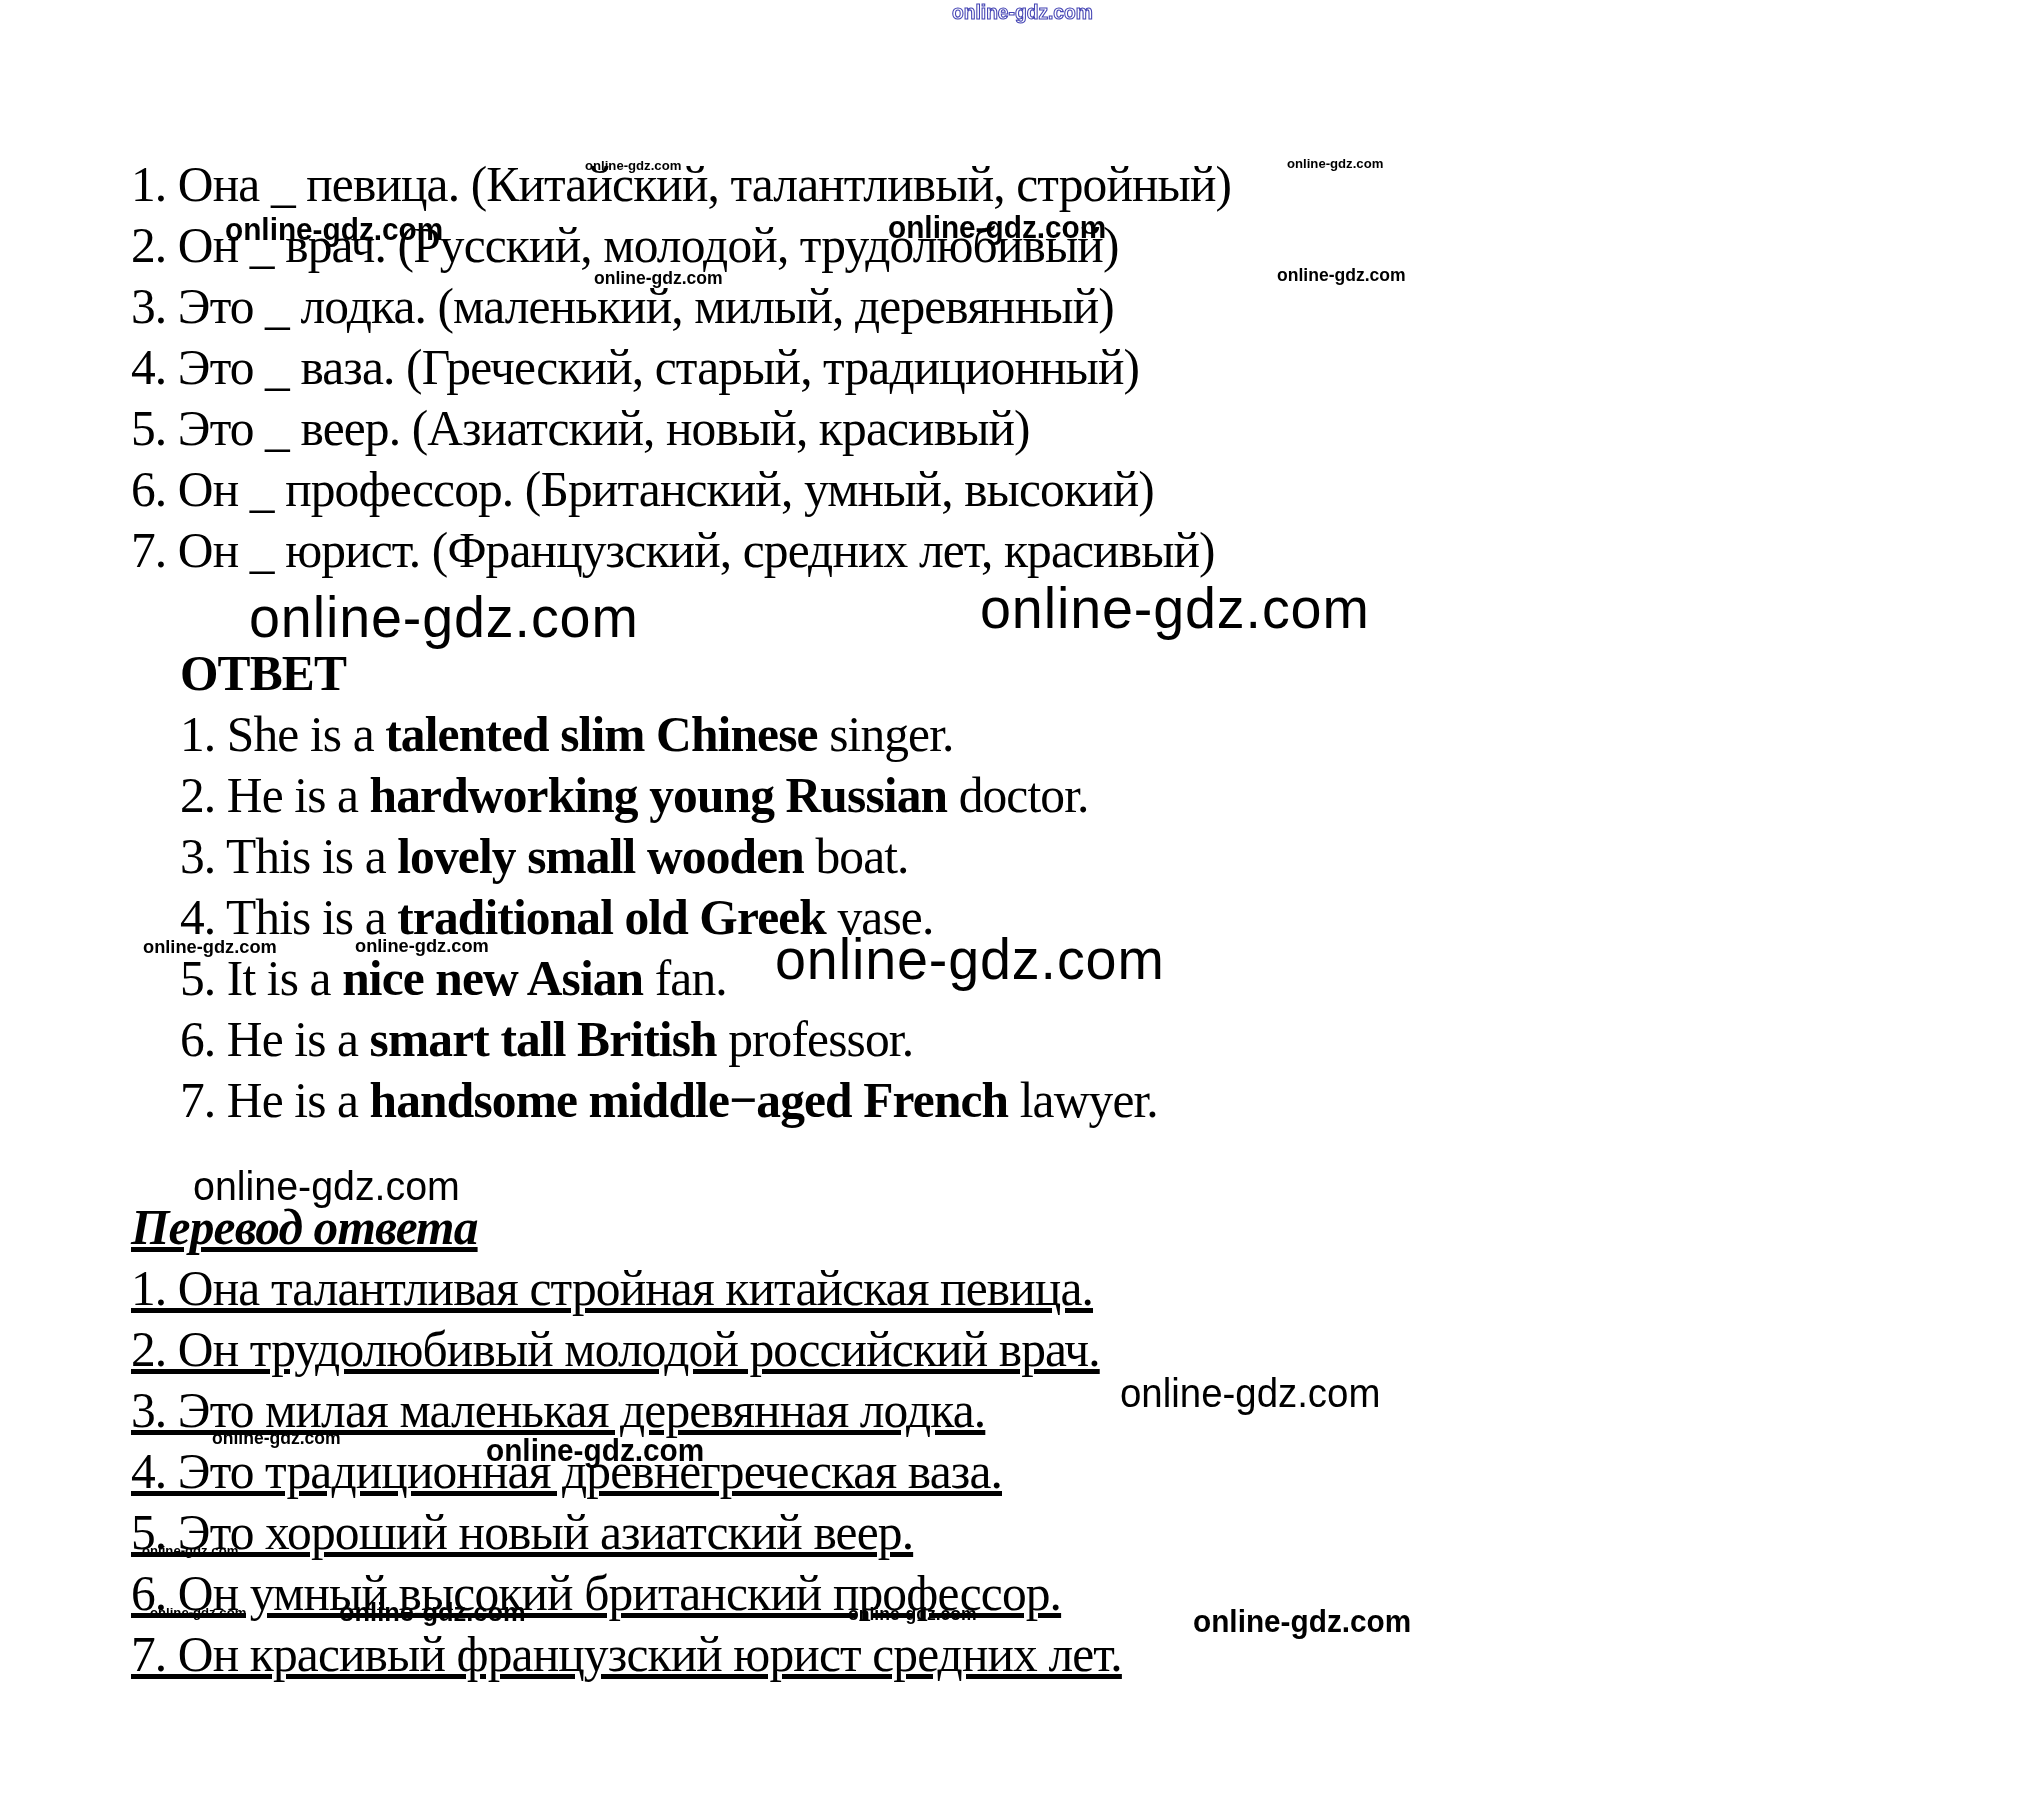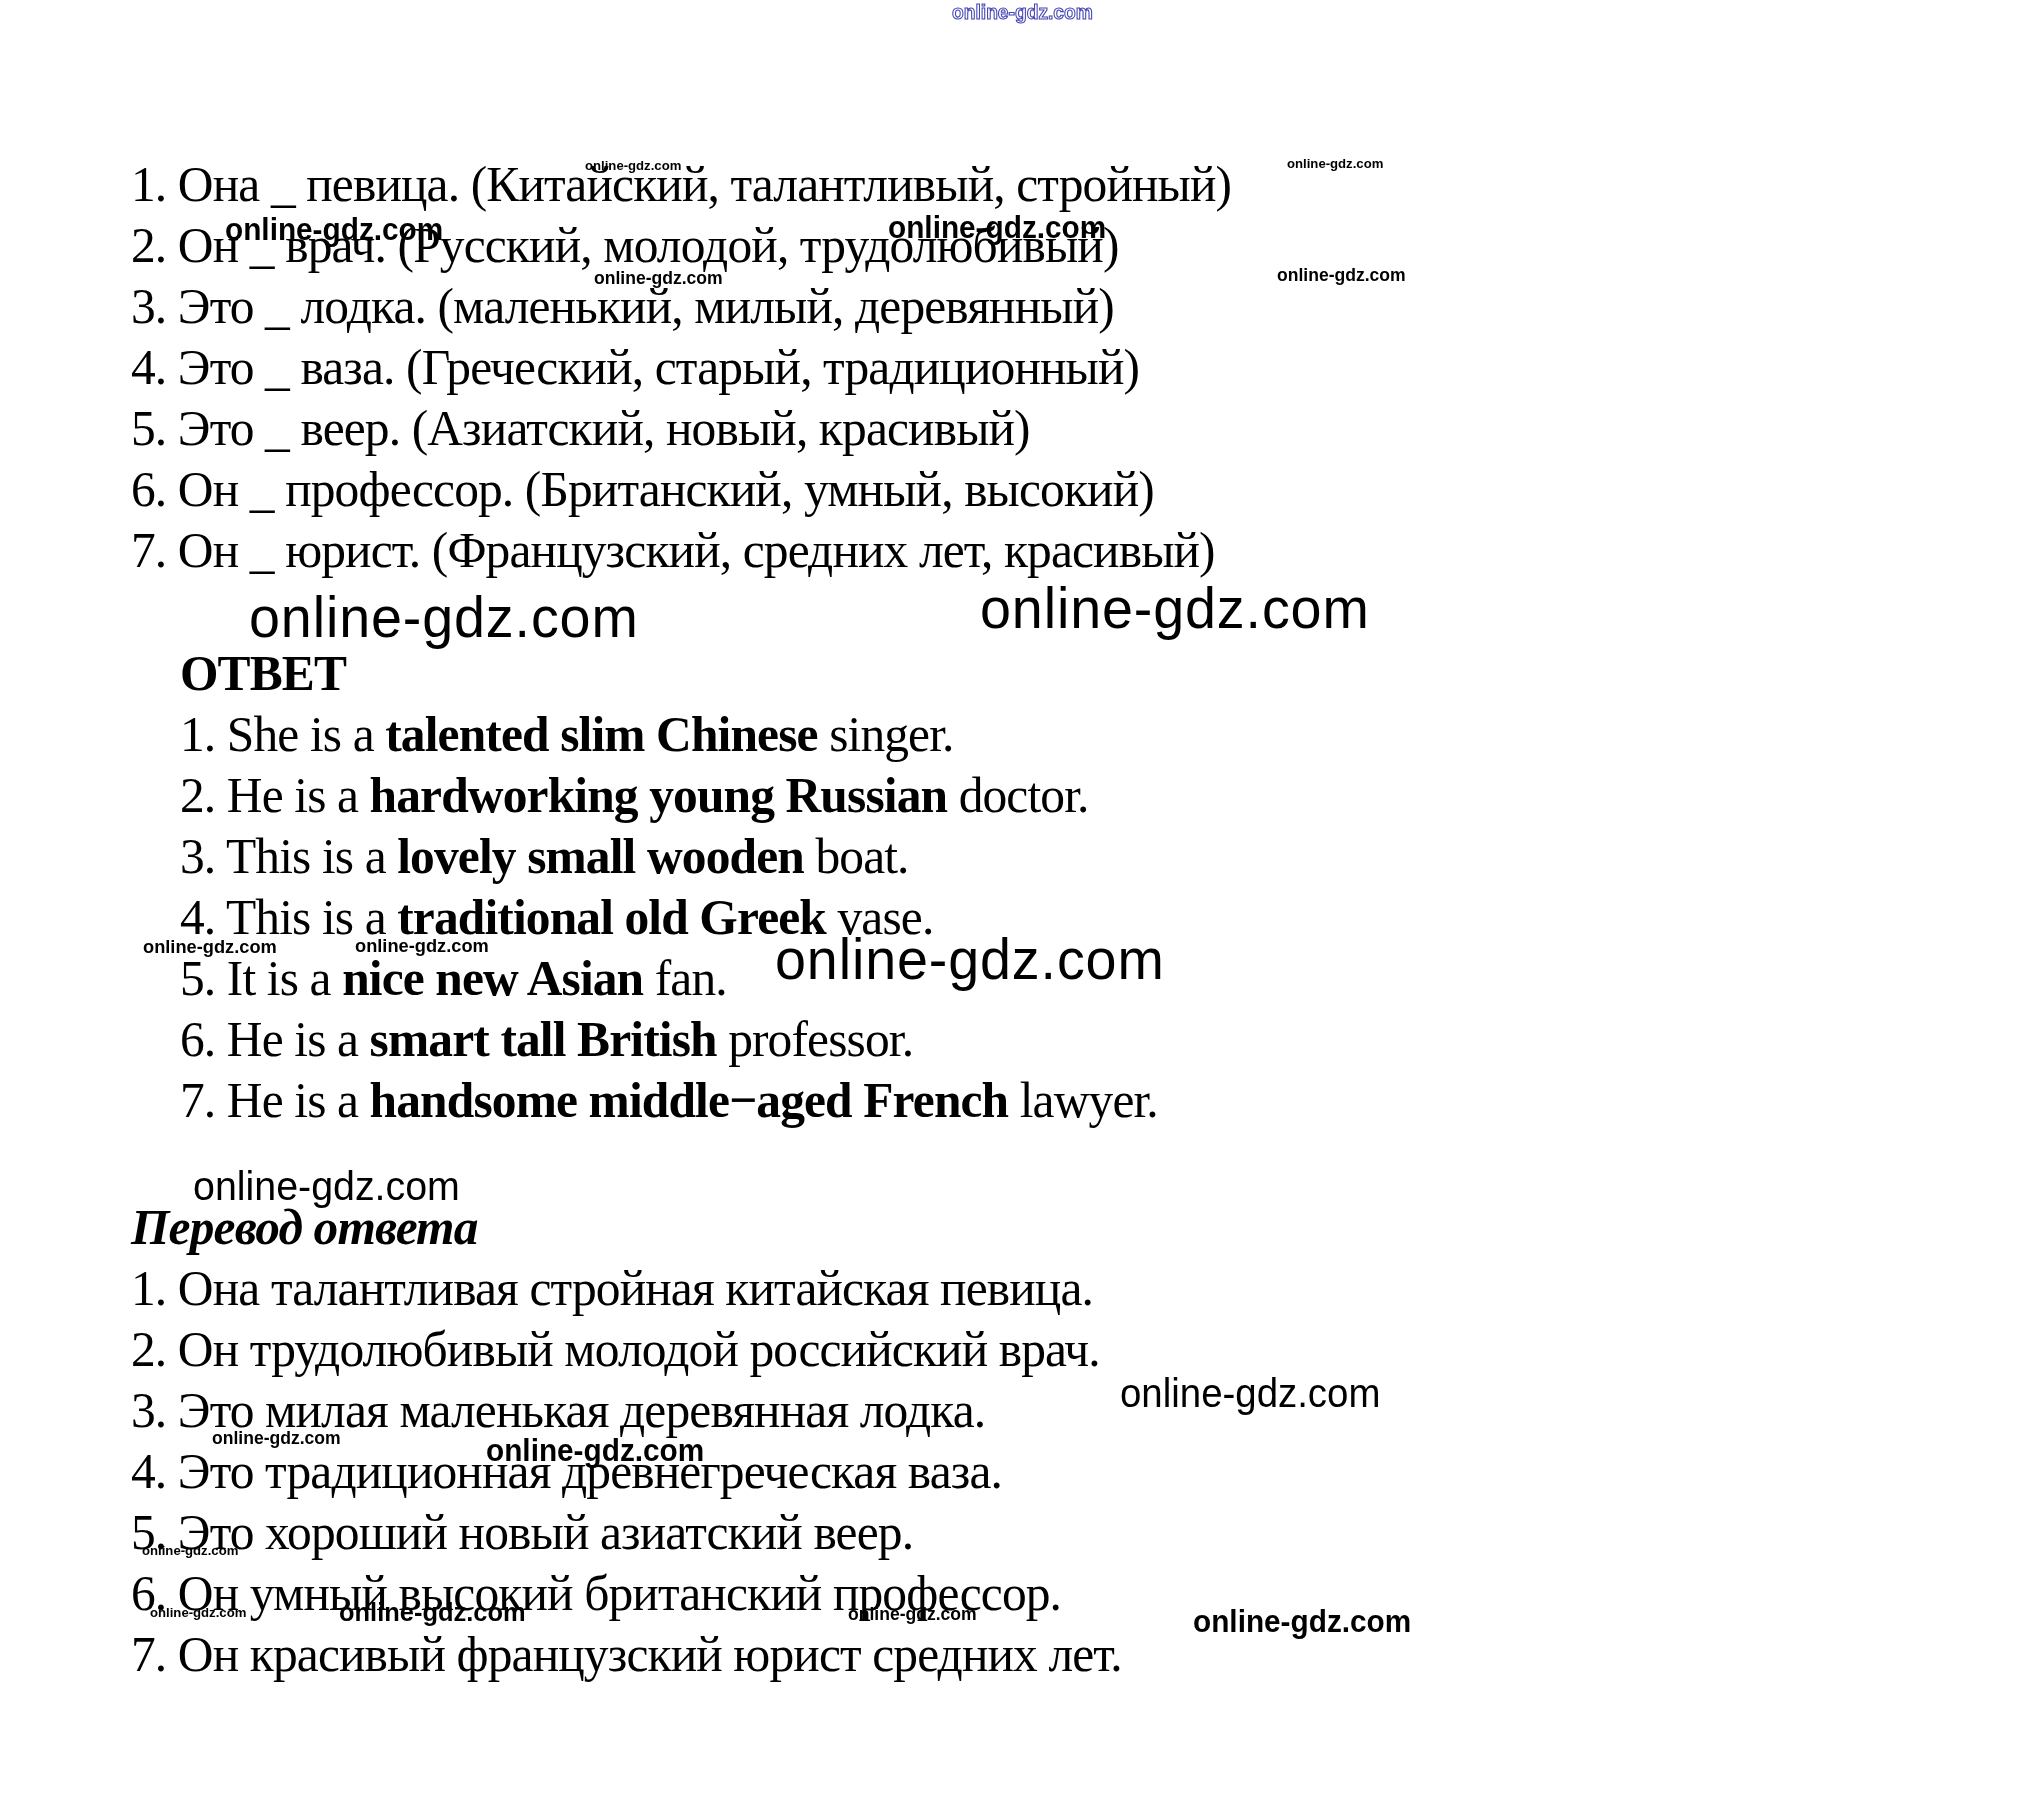--- a/index.html
+++ b/index.html
@@ -82,21 +82,21 @@
     <div class="line heading">ОТВЕТ</div>
     <div class="line"><span>1. She is a </span><b>talented slim Chinese</b><span> singer.</span></div>
     <div class="line"><span>2. He is a </span><b>hardworking young Russian</b><span> doctor.</span></div>
     <div class="line"><span>3. This is a </span><b>lovely small wooden</b><span> boat.</span></div>
     <div class="line"><span>4. This is a </span><b>traditional old Greek</b><span> vase.</span></div>
     <div class="line"><span>5. It is a </span><b>nice new Asian</b><span> fan.</span></div>
     <div class="line"><span>6. He is a </span><b>smart tall British</b><span> professor.</span></div>
     <div class="line"><span>7. He is a </span><b>handsome middle−aged French</b><span> lawyer.</span></div>
   </div>
 
-  <div class="block" style="left:131px;top:1197px;">
+  <div class="block" style="left:131px;top:1197px;text-decoration:underline;">
     <div class="line heading-italic">Перевод ответа</div>
     <div class="line">1. Она талантливая стройная китайская певица.</div>
     <div class="line">2. Он трудолюбивый молодой российский врач.</div>
     <div class="line">3. Это милая маленькая деревянная лодка.</div>
     <div class="line">4. Это традиционная древнегреческая ваза.</div>
     <div class="line">5. Это хороший новый азиатский веер.</div>
     <div class="line">6. Он умный высокий британский профессор.</div>
     <div class="line">7. Он красивый французский юрист средних лет.</div>
   </div>
 

